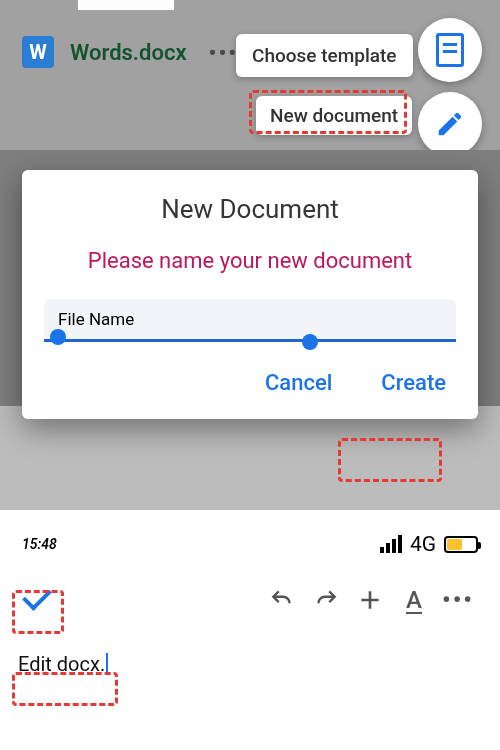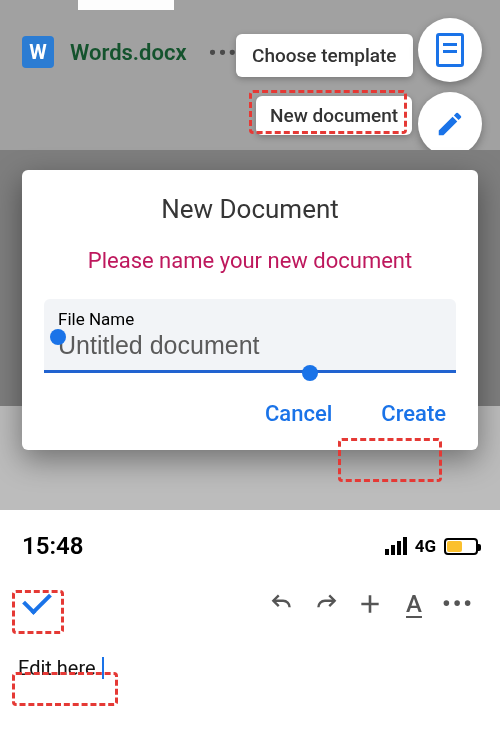--- a/index.html
+++ b/index.html
@@ -106,27 +106,27 @@
 
   
   .editor-panel {
     position: absolute; left: 0; top: 526px; width: 500px; height: 224px;
     background: #fff;
   }
   .status-bar {
     display: flex; align-items: center; justify-content: space-between;
     padding: 6px 22px 0;
   }
-  .clock { font-size: 24px; font-weight: 600; }
+  .clock { font-size: 14px; font-weight: 600; font-style: italic; }
   .status-right { display: flex; align-items: center; gap: 8px; }
   .bars { display: flex; align-items: flex-end; gap: 2px; }
   .bars span { display: block; width: 4px; background: #000; }
   .bars span:nth-child(1){height:6px}.bars span:nth-child(2){height:10px}
   .bars span:nth-child(3){height:14px}.bars span:nth-child(4){height:18px}
-  .net { font-size: 17px; font-weight: 700; }
+  .net { font-size: 21px; font-weight: 400; }
   .battery {
     width: 34px; height: 17px; border: 2px solid #000; border-radius: 4px;
     position: relative;
   }
   .battery::after{
     content:""; position:absolute; right:-5px; top:4px; width:3px; height:7px;
     background:#000; border-radius:0 2px 2px 0;
   }
   .battery .fill{
     position:absolute; left:1px; top:1px; bottom:1px; width:50%;
@@ -198,21 +198,20 @@
   <div class="darker-strip"></div>
   <div class="darker-edge"></div>
 </div>
 
 <div class="dialog">
   <div class="dlg-title">New Document</div>
   <div class="dlg-sub">Please name your new document</div>
 
   <div class="field-wrap">
     <div class="field-label">File Name</div>
-    <input class="field-input" value="Untitled document" style="">
     <div class="sel-handle sel-left"></div>
     <div class="sel-handle sel-right"></div>
   </div>
 
   <div class="dlg-actions">
     <div class="dlg-btn">Cancel</div>
     <div class="dlg-btn">Create</div>
   </div>
 </div>
 
@@ -257,20 +256,20 @@
     </div>
     <div class="tb-item">
       <span class="uA">A</span>
     </div>
     <div class="tb-item">
       <span style="letter-spacing:2px;font-weight:700">•••</span>
     </div>
   </div>
 
   <div class="edit-line">
-    <span>Edit here.</span><span class="cursor"></span>
+    <span>Edit docx.</span><span class="cursor"></span>
   </div>
 </div>
 
 <div class="hl hl-newdoc"></div>
 <div class="hl hl-create"></div>
 <div class="hl hl-check"></div>
 <div class="hl hl-edit"></div>
 
 </body></html>

